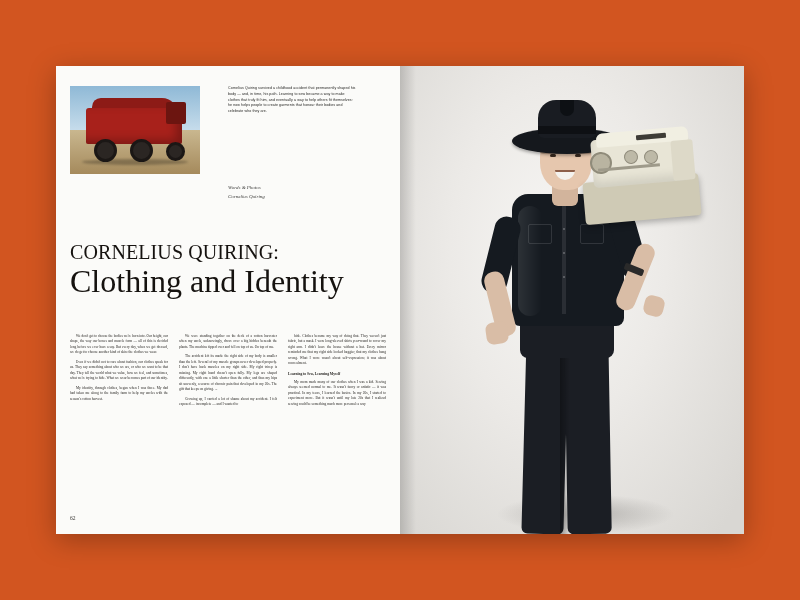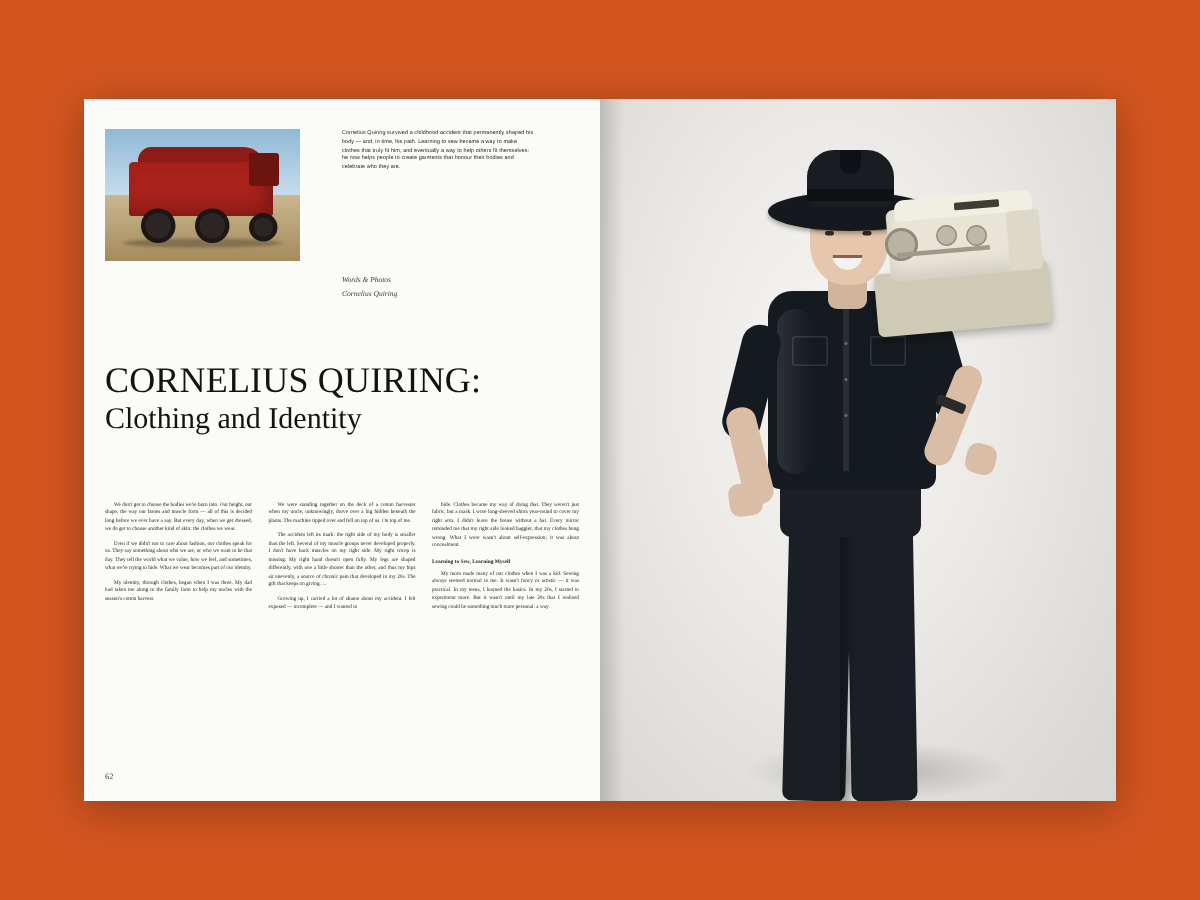--- a/index.html
+++ b/index.html
@@ -135,28 +135,28 @@
   
   .headline {
     position: absolute;
     left: 14px;
     top: 176px;
     width: 310px;
     color: #15120f;
   }
   .headline .line1 {
     display: block;
-    font-size: 24px;
+    font-size: 20px;
     letter-spacing: 0.005em;
     line-height: 1.08;
     font-weight: 400;
   }
   .headline .line2 {
     display: block;
-    font-size: 20px;
+    font-size: 32px;
     line-height: 1.12;
     font-weight: 400;
   }
 
   
   .columns {
     position: absolute;
     left: 14px;
     top: 268px;
     width: 316px;

